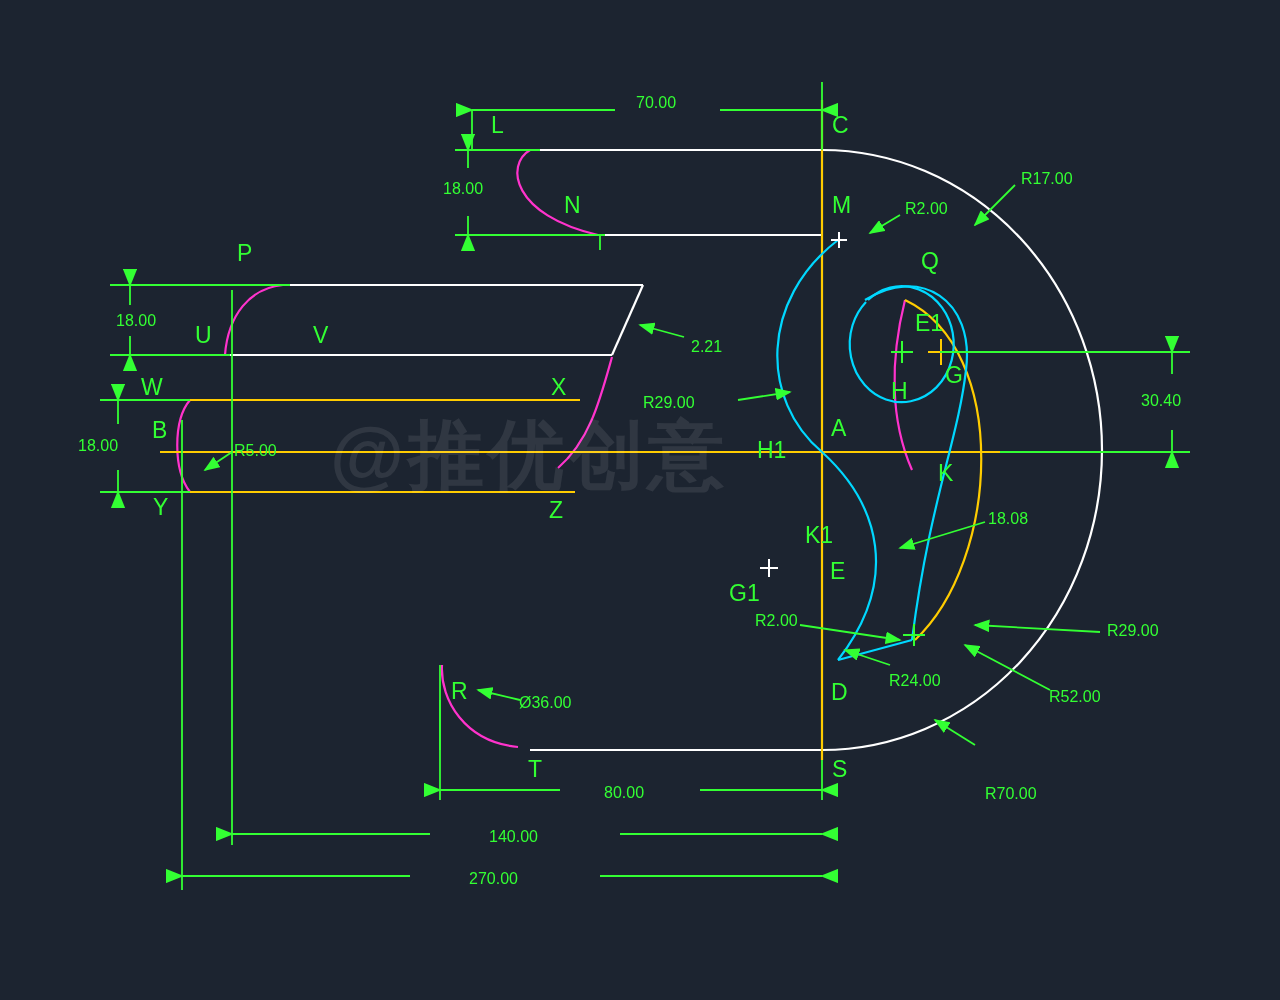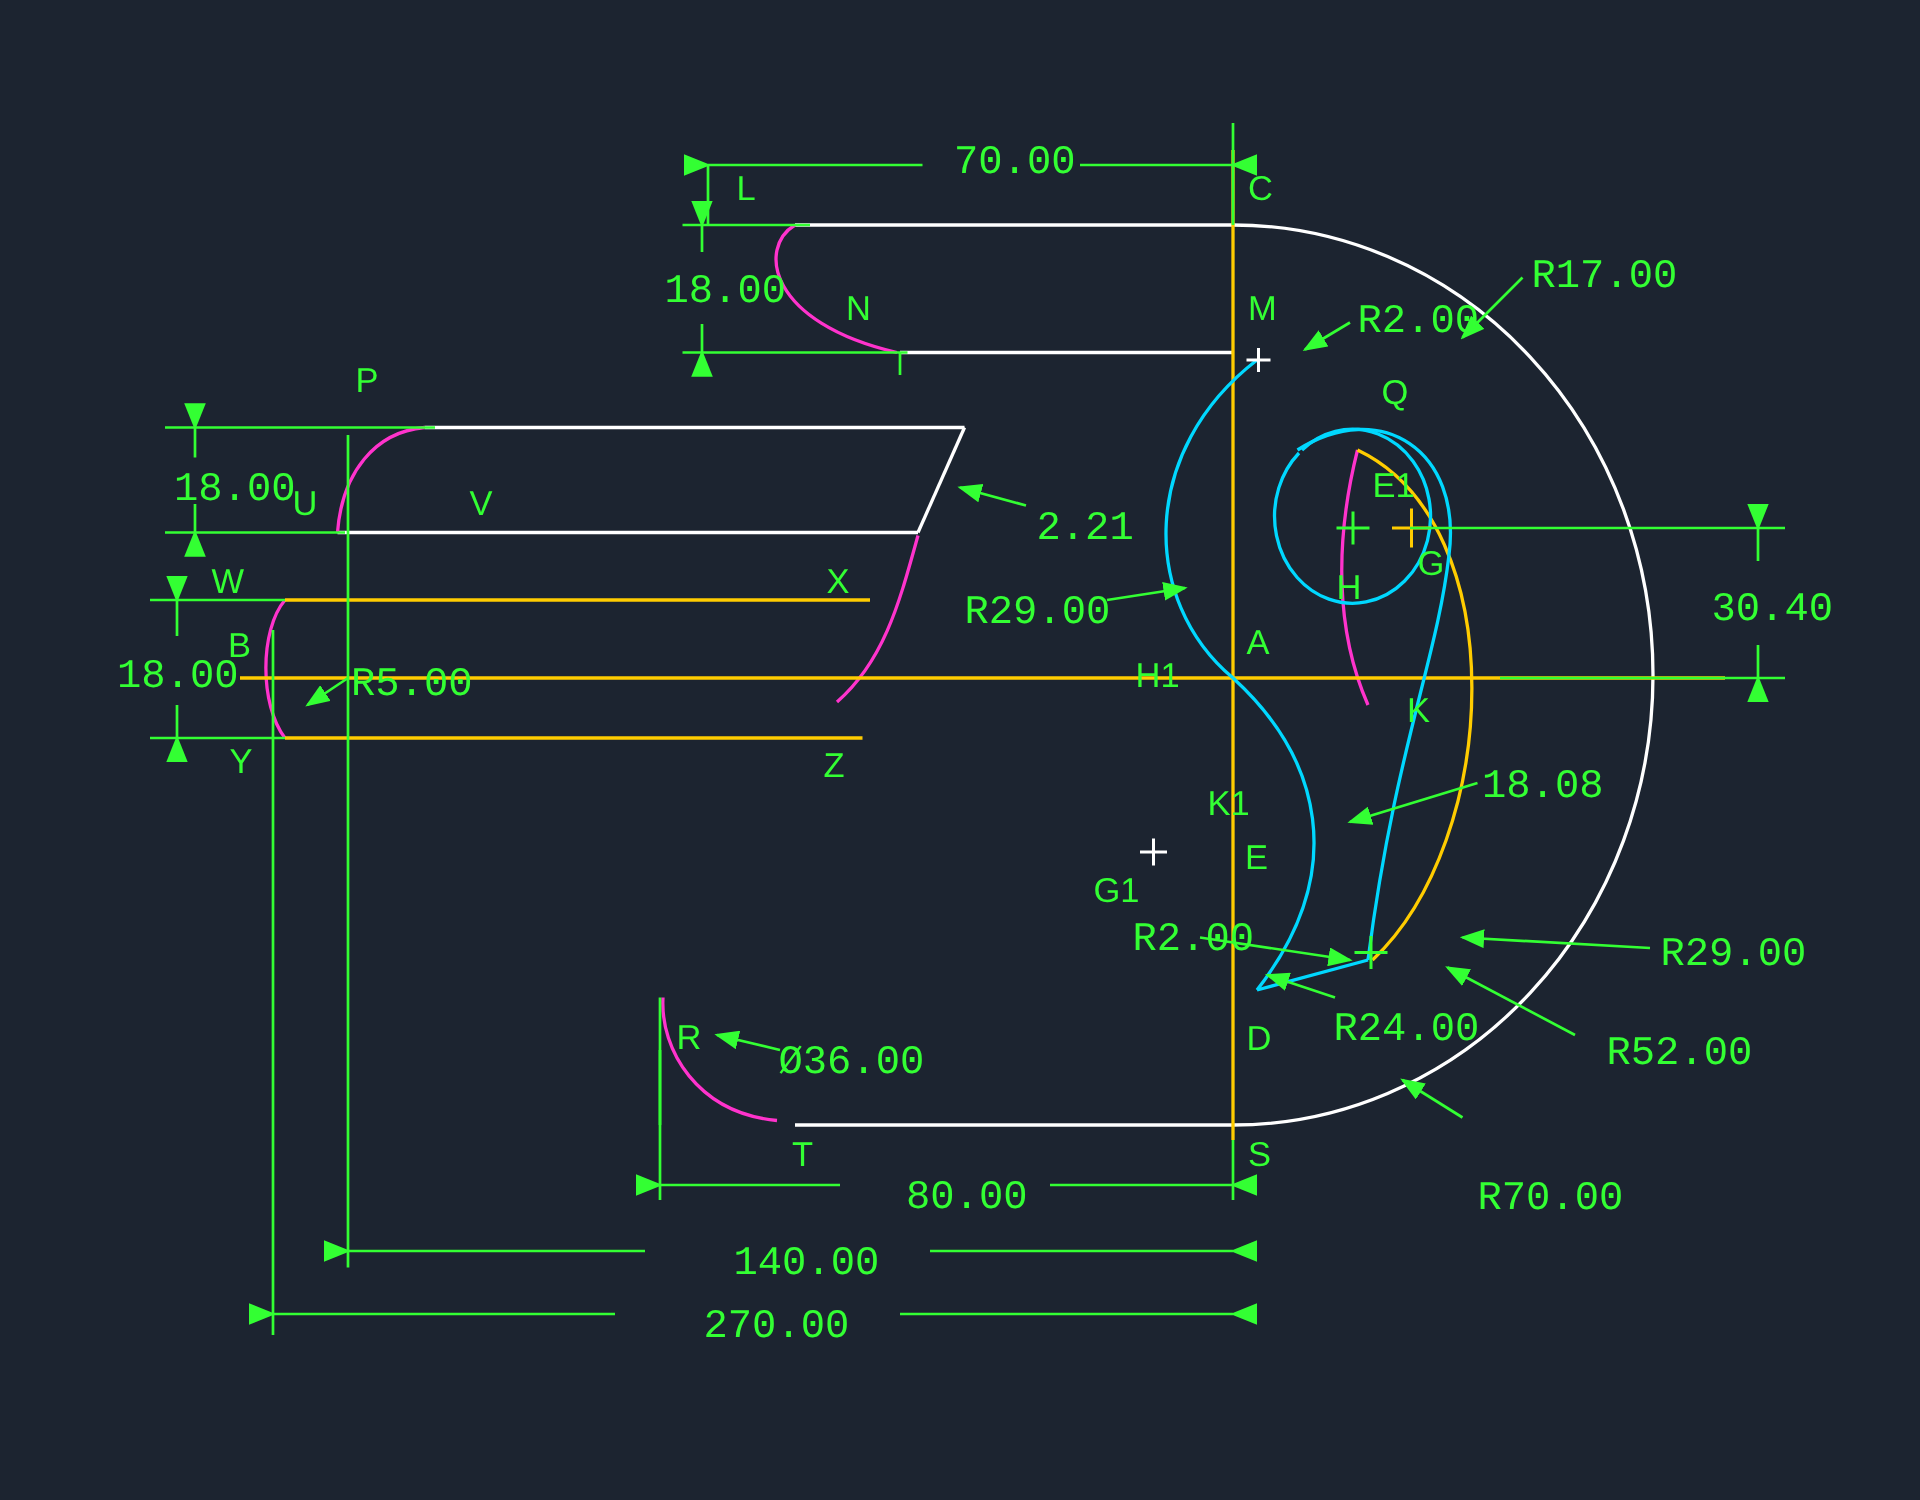--- a/index.html
+++ b/index.html
@@ -1,20 +1,20 @@
 <!DOCTYPE html>
 <html><head>
 <meta charset="utf-8">
 <style>
   html,body{margin:0;padding:0;background:#1c2430;}
   body{width:1280px;height:1000px;overflow:hidden;font-family:"Liberation Sans",sans-serif;}
   #stage{position:relative;width:1280px;height:1000px;background:#1c2430;}
   svg#cad{position:absolute;left:0;top:0;width:1280px;height:1000px;}
   .lbl{position:absolute;color:#33ff33;font-size:23px;font-family:"Liberation Sans",sans-serif;white-space:nowrap;}
-  .dim{position:absolute;color:#33ff33;font-size:27px;font-family:Liberation Mono, monospace;white-space:nowrap;}
+  .dim{position:absolute;color:#33ff33;font-size:16px;font-family:Liberation Sans, sans-serif;white-space:nowrap;}
   .wm{position:absolute;left:330px;top:405px;font-size:76px;font-weight:bold;color:rgba(255,255,255,0.09);letter-spacing:4px;font-family:"Liberation Sans",sans-serif;}
   .brand{position:absolute;right:28px;bottom:28px;color:#ffffff;font-size:30px;font-weight:bold;font-family:"Liberation Sans",sans-serif;}
 </style>
 </head>
 <body>
 
 <div id="stage">
 
   <svg id="cad" viewBox="0 0 1280 1000">
     <defs>
@@ -174,21 +174,22 @@
     <span class="dim" style="left:116px;top:312px">18.00</span>
     <span class="dim" style="left:691px;top:338px">2.21</span>
     <span class="dim" style="left:1141px;top:392px">30.40</span>
     <span class="dim" style="left:643px;top:394px">R29.00</span>
     <span class="dim" style="left:78px;top:437px">18.00</span>
     <span class="dim" style="left:234px;top:442px">R5.00</span>
     <span class="dim" style="left:988px;top:510px">18.08</span>
     <span class="dim" style="left:755px;top:612px">R2.00</span>
     <span class="dim" style="left:1107px;top:622px">R29.00</span>
     <span class="dim" style="left:889px;top:672px">R24.00</span>
-    <span class="dim" style="left:1071px;top:688px">R52.00</span>
+    <span class="dim" style="left:1049px;top:688px">R52.00</span>
     <span class="dim" style="left:519px;top:694px">Ø36.00</span>
     <span class="dim" style="left:985px;top:785px">R70.00</span>
     <span class="dim" style="left:604px;top:784px">80.00</span>
     <span class="dim" style="left:489px;top:828px">140.00</span>
     <span class="dim" style="left:469px;top:870px">270.00</span>
   </div>
 
+  <div class="wm">@推优创意</div>
 </div>
 
 </body></html>

